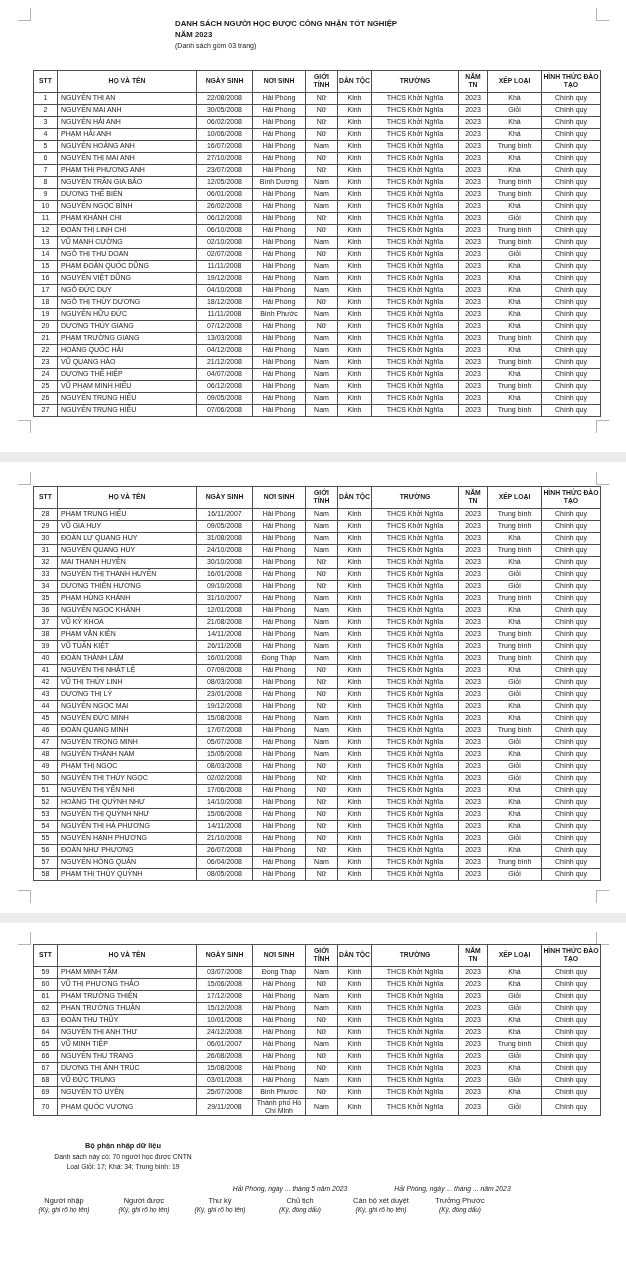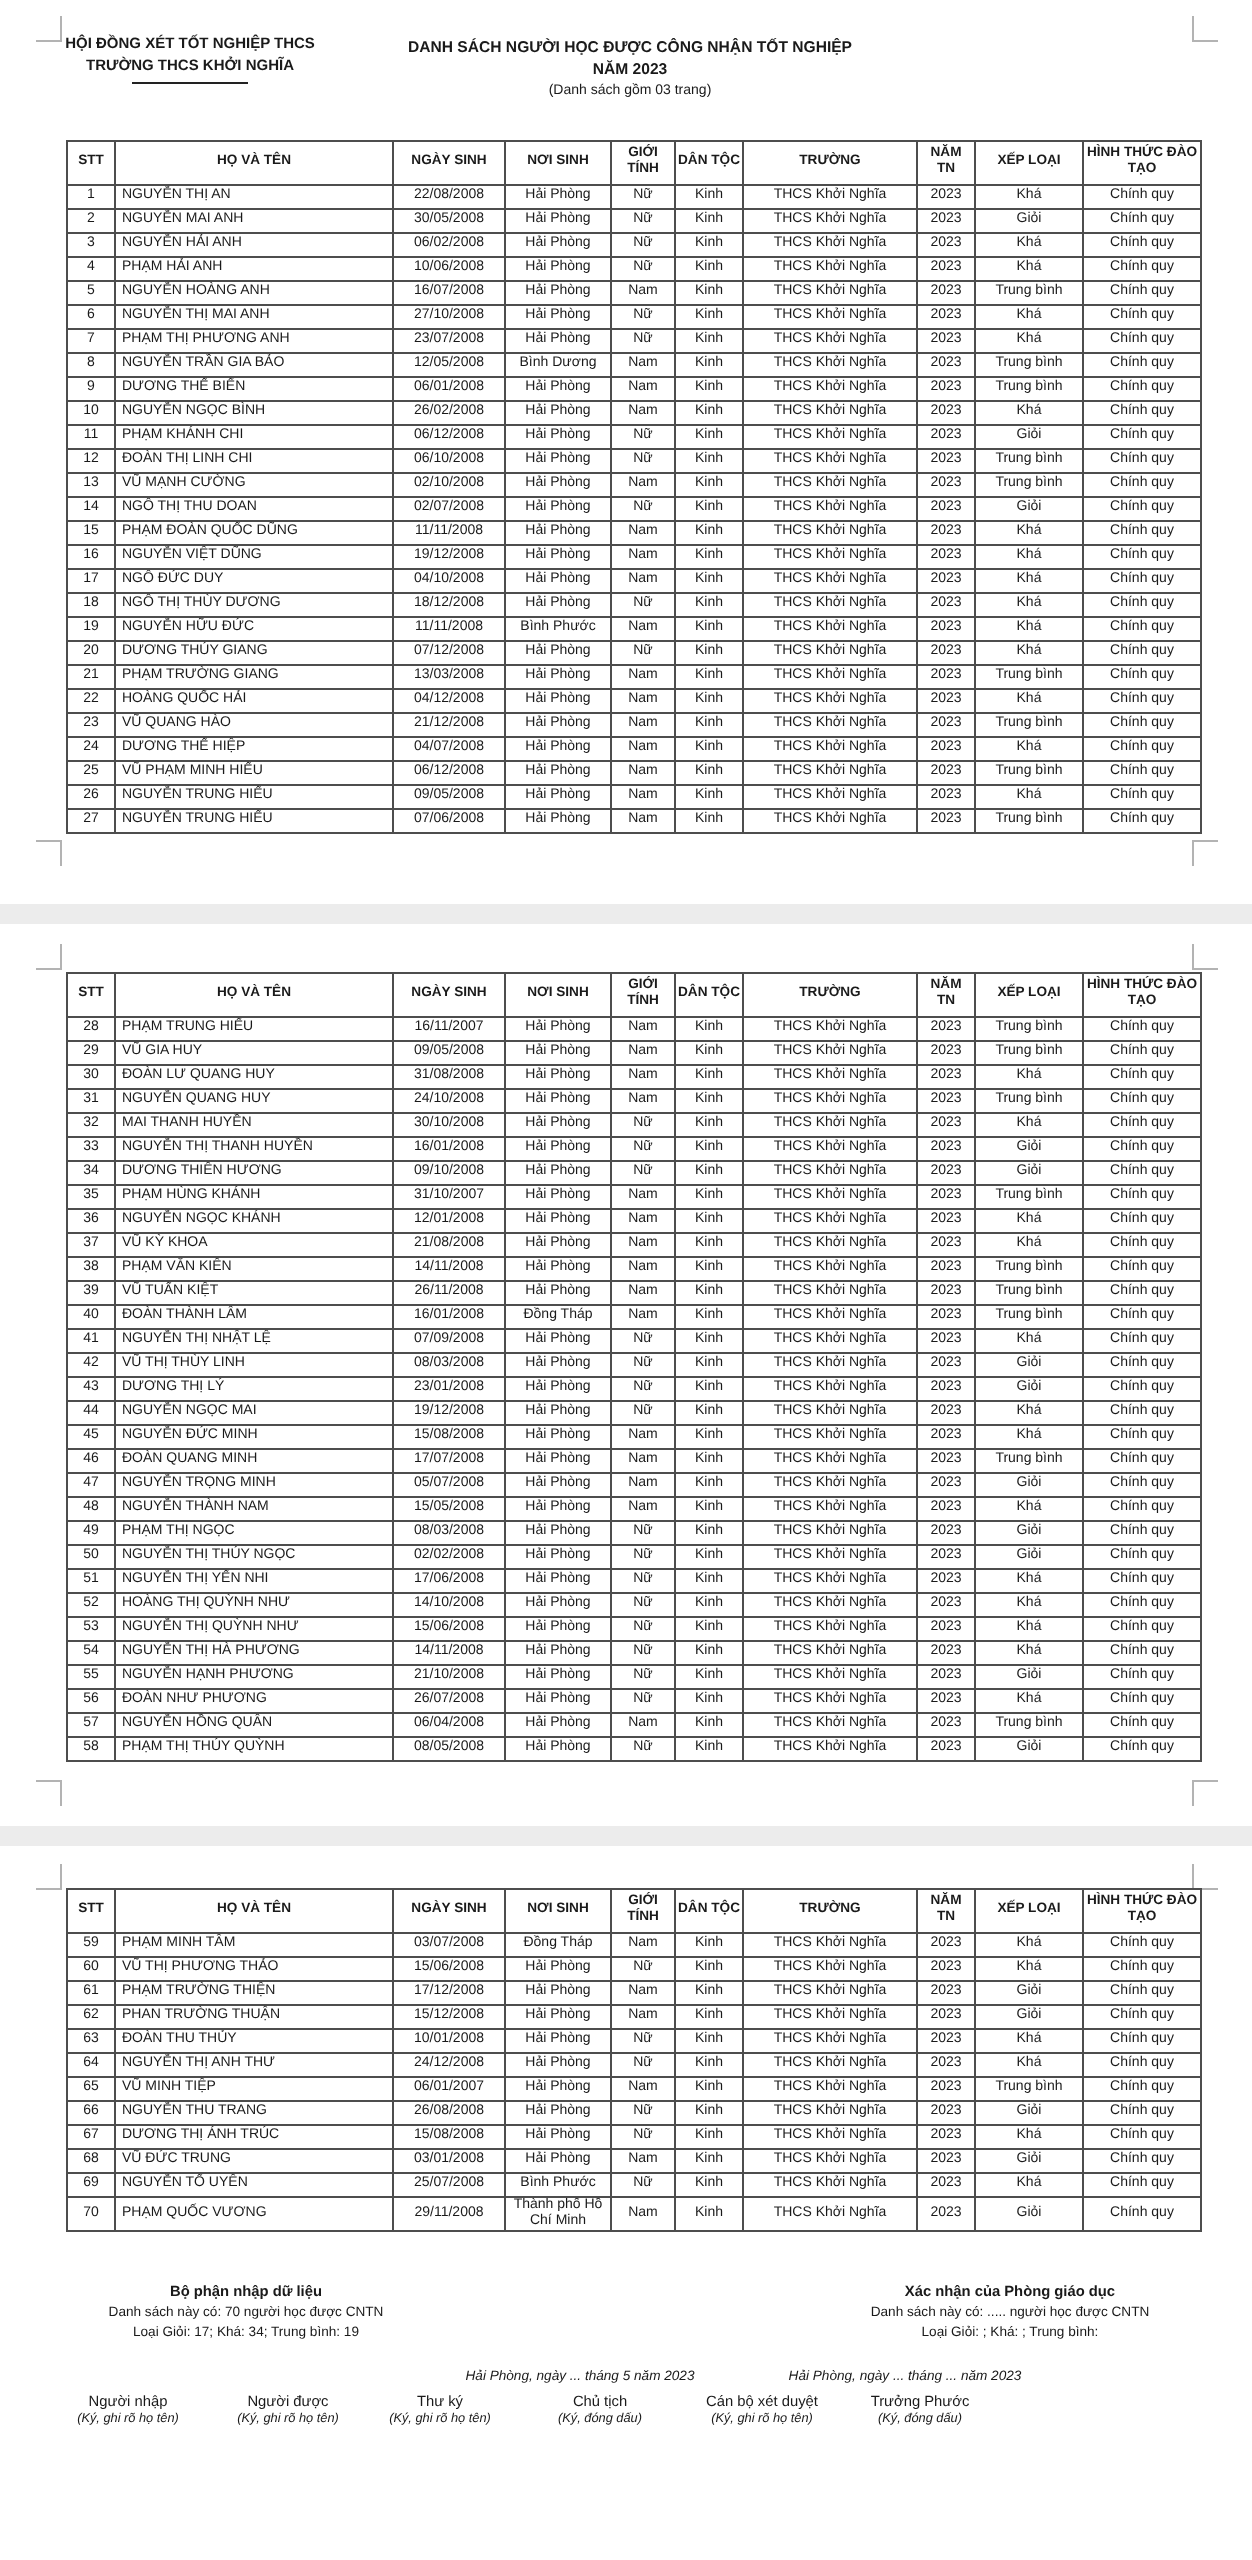--- a/index.html
+++ b/index.html
@@ -22,21 +22,21 @@
   .mark.bl { border-right:1px solid #b3b3b3; border-top:1px solid #b3b3b3; }
   .mark.br { border-left:1px solid #b3b3b3; border-top:1px solid #b3b3b3; }
   .mark.left { left:18px; } .mark.right { left:596px; }
   .mark.top { top:8px; } #page1 .mark.bottom { top:420px; } #page2 .mark.bottom { top:428px; }
   #page2 .mark.top { top:10px; } #page3 .mark.top { top:9px; }
 
   
   .org-block { position:absolute; top:16px; left:15px; width:160px; text-align:center;
     font-weight:bold; font-size:7.5px; line-height:1.5; }
   .org-underline { margin:2px auto 0; width:58px; border-bottom:1.5px solid #222; }
-  .title-block { position:absolute; top:18px; left:175px; width:280px; text-align:center;
+  .title-block { position:absolute; top:18px; left:175px; width:280px; 
     font-weight:bold; font-size:7.8px; line-height:1.45; }
   .title-sub { font-weight:normal; font-size:7px; }
 
   
   table.gradtbl { position:absolute; left:33px; width:567px; border-collapse:collapse;
     table-layout:fixed; background:#fff; }
   #tbl1 { top:70px; } #tbl2 { top:24px; } #tbl3 { top:21px; }
   .gradtbl th, .gradtbl td { border:1px solid #4d4d4d; overflow:hidden; }
   .gradtbl th { font-size:6.8px; font-weight:bold; padding:2px 1px; line-height:1.25; text-align:center; }
   .gradtbl td { font-size:7px; padding:0 1px; height:11px; text-align:center; line-height:1.15; }
@@ -60,25 +60,20 @@
 </style>
 </head>
 <body>
 
 <section class="page" id="page1">
   <div class="mark tl left top"></div>
   <div class="mark tr right top"></div>
   <div class="mark bl left bottom"></div>
   <div class="mark br right bottom"></div>
 
-  <div class="org-block">
-    <div>HỘI ĐỒNG XÉT TỐT NGHIỆP THCS</div>
-    <div>TRƯỜNG THCS KHỞI NGHĨA</div>
-    <div class="org-underline"></div>
-  </div>
   <div class="title-block">
     <div>DANH SÁCH NGƯỜI HỌC ĐƯỢC CÔNG NHẬN TỐT NGHIỆP</div>
     <div>NĂM 2023</div>
     <div class="title-sub">(Danh sách gồm 03 trang)</div>
   </div>
 
   <table class="gradtbl" id="tbl1">
     <colgroup>
         <col class="w0">
         <col class="w1">
@@ -1025,25 +1020,20 @@
           <td class="c9">Chính quy</td>
         </tr>
       </tbody>
   </table>
 
   <div class="footer">
     <div class="fcol" id="fcol1">
       <div class="ftitle">Bộ phận nhập dữ liệu</div>
       <div class="fline">Danh sách này có: 70 người học được CNTN</div>
       <div class="fline">Loại Giỏi: 17; Khá: 34; Trung bình: 19</div>
-    </div>
-    <div class="fcol" id="fcol3">
-      <div class="ftitle">Xác nhận của Phòng giáo dục</div>
-      <div class="fline">Danh sách này có: ..... người học được CNTN</div>
-      <div class="fline">Loại Giỏi:      ; Khá:        ; Trung bình:</div>
     </div>
 
     <div class="fdate" id="fdate2">Hải Phòng, ngày ... tháng 5 năm 2023</div>
     <div class="fdate" id="fdate3">Hải Phòng, ngày ... tháng ... năm 2023</div>
 
     <div class="sig" id="sig0">
       <div class="sig-label">Người nhập</div>
       <div class="sig-note">(Ký, ghi rõ họ tên)</div>
     </div>
     <div class="sig" id="sig1">

